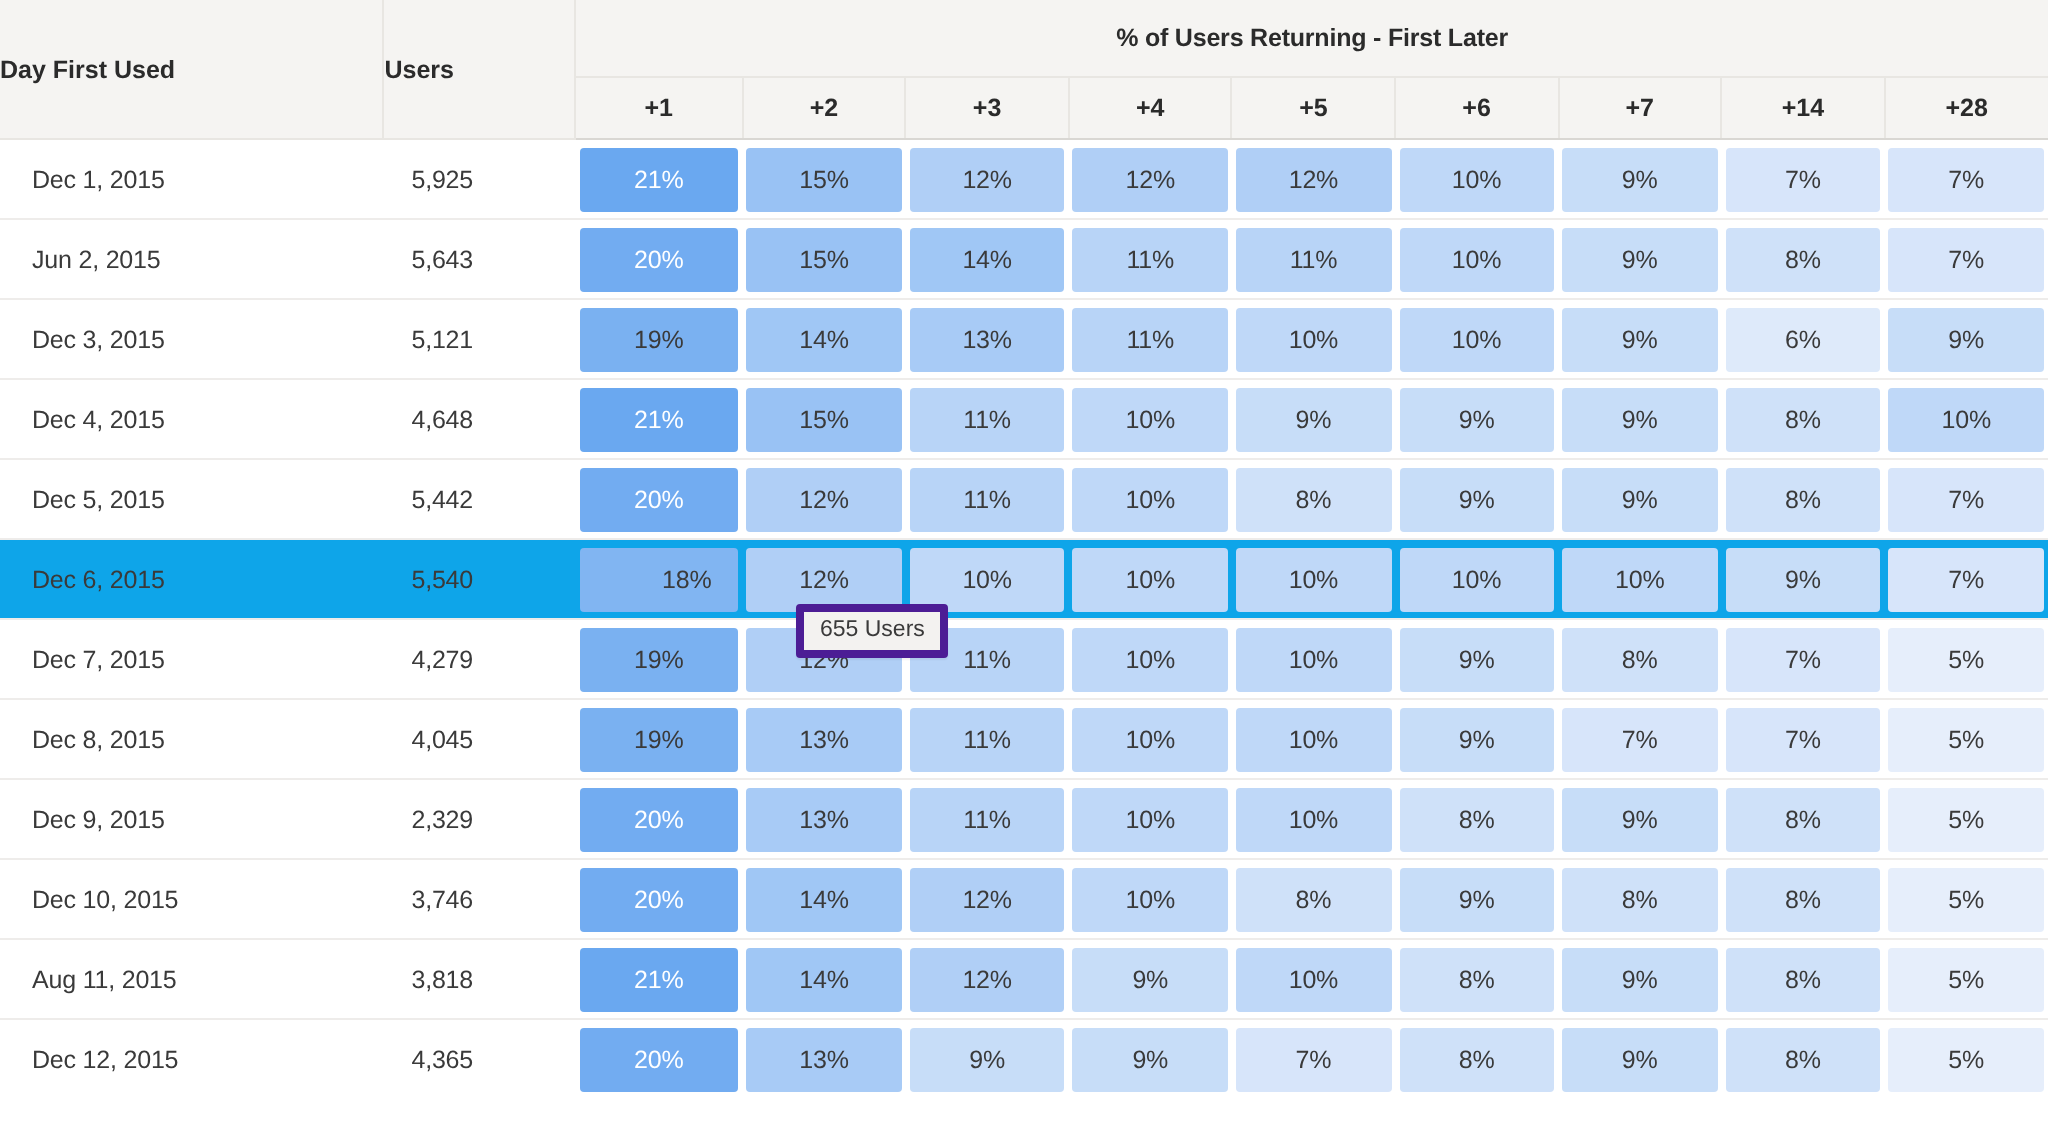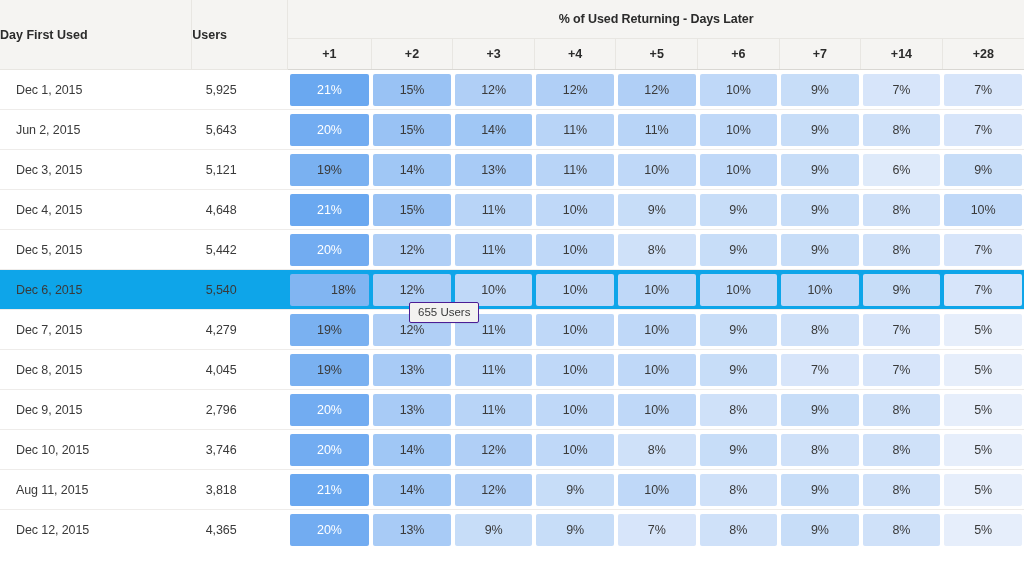--- a/index.html
+++ b/index.html
@@ -91,29 +91,28 @@
     border-radius:2px;
     font-size:12.5px;
     text-align:center;
     letter-spacing:-0.1px;
   }
 
   
   .tooltip{
     position:absolute;
     background:#f3f2f0;
-    border:1px solid #4c1d95;
+    border:4px solid #4c1d95;
     border-radius:2px;
     font-size:11.5px;
     color:#3a3a3a;
     padding:3px 8px 4px 8px;
     white-space:nowrap;
     box-shadow:0 1px 1px rgba(0,0,0,0.06);
     z-index:50;
-    margin-left:11px;
   }
 </style>
 </head>
 <body>
 
 <div id="root">
 
   <table class="cohort">
     <colgroup>
       <col style="width:188px">
@@ -126,21 +125,21 @@
         <col style="width:80px">
       <col style="width:80px">
         <col style="width:80px">
         <col style="width:80px">
     </colgroup>
 
     <thead>
       <tr class="top">
         <th class="corner-day" rowspan="2">Day First Used</th>
         <th class="corner-users" rowspan="2">Users</th>
-        <th class="group-title" colspan="9">% of Used Returning - Days Later</th>
+        <th class="group-title" colspan="9">% of Users Returning - First Later</th>
       </tr>
       <tr class="sub">
         <th>+1</th>
         <th>+2</th>
         <th>+3</th>
         <th>+4</th>
         <th>+5</th>
         <th>+6</th>
         <th>+7</th>
         <th>+14</th>
@@ -392,21 +391,21 @@
           </td>
           <td class="pct">
             <span class="chip" style="background: rgb(215, 229, 250); color: rgb(58, 58, 58);">7%</span>
           </td>
           <td class="pct">
             <span class="chip" style="background: rgb(230, 238, 251); color: rgb(58, 58, 58);">5%</span>
           </td>
         </tr>
         <tr>
           <td class="day">Dec 9, 2015</td>
-          <td class="users">2,796</td>
+          <td class="users">2,329</td>
           <td class="pct">
             <span class="chip" style="background: rgb(114, 172, 241); color: rgb(255, 255, 255);">20%</span>
           </td>
           <td class="pct">
             <span class="chip" style="background: rgb(168, 203, 246); color: rgb(58, 58, 58);">13%</span>
           </td>
           <td class="pct">
             <span class="chip" style="background: rgb(184, 212, 247); color: rgb(58, 58, 58);">11%</span>
           </td>
           <td class="pct">

